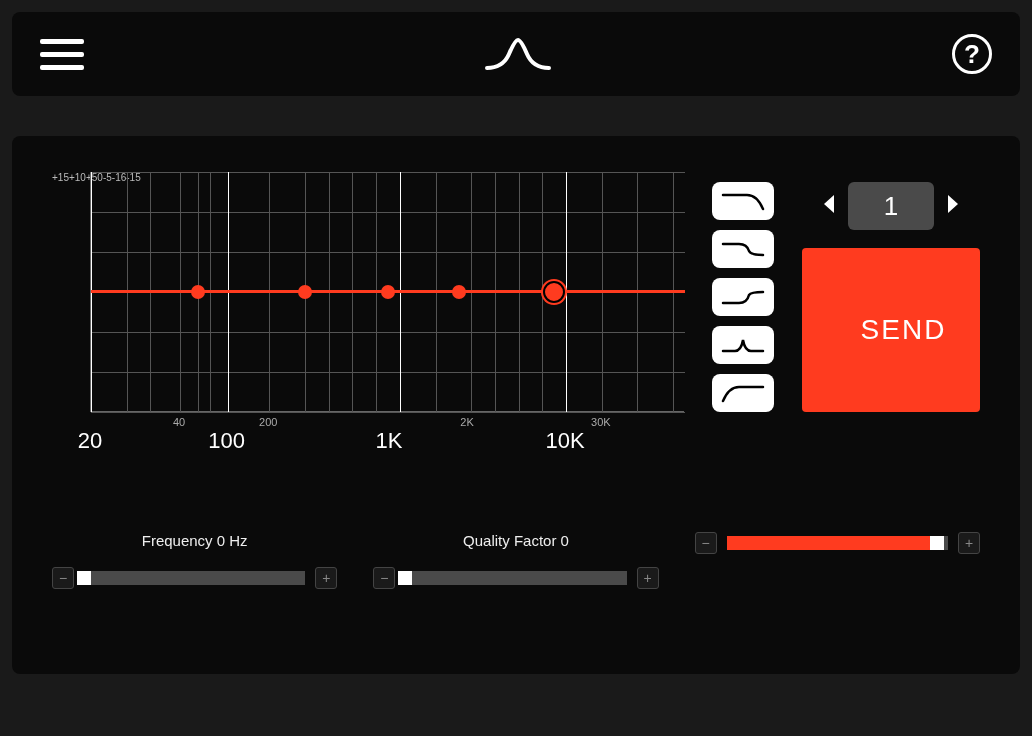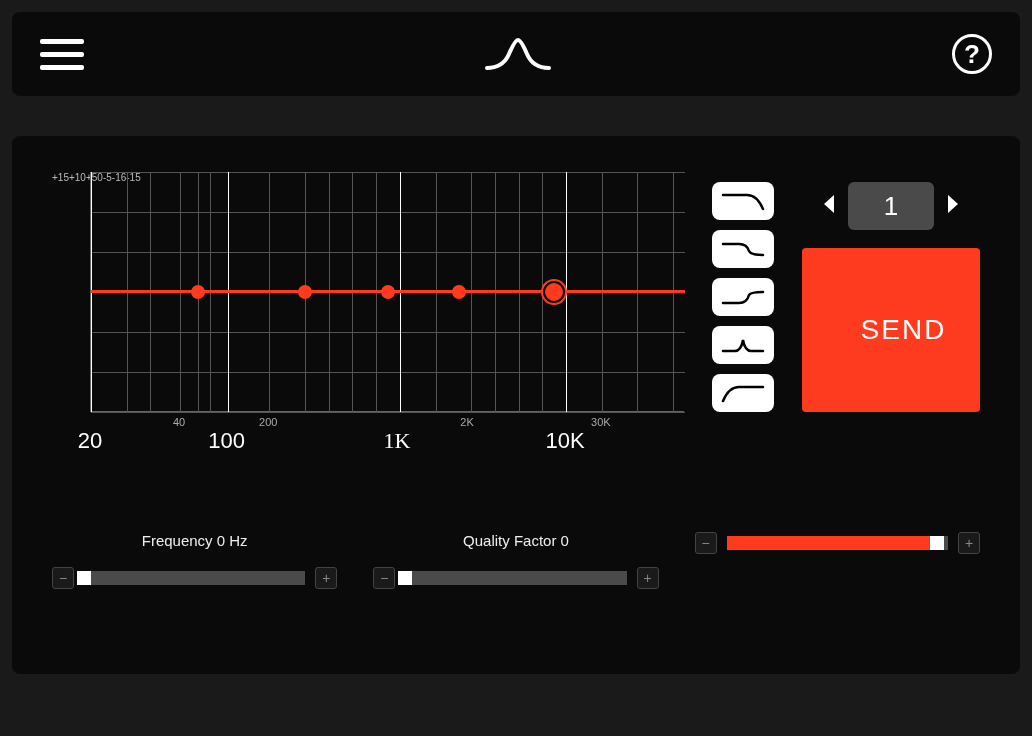--- a/index.html
+++ b/index.html
@@ -120,21 +120,21 @@
             <div class="zero-line"></div>
             <div class="node" style="left: 106.92px;"></div>
             <div class="node" style="left: 213.84px;"></div>
             <div class="node" style="left: 297px;"></div>
             <div class="node" style="left: 368.28px;"></div>
             <div class="node selected" style="left: 463.32px;"></div>
           </div>
         <div class="x-axis-labels" id="xaxis">
             <span class="xlabel major" style="left: 0px;">20</span>
             <span class="xlabel major" style="left: 136.62px;">100</span>
-            <span class="xlabel major" style="left: 307px; font-family: Liberation Serif, serif;">1K</span>
+            <span class="xlabel major" style="left: 299px;">1K</span>
             <span class="xlabel major" style="left: 475.2px;">10K</span>
             <span class="xlabel minor" style="left: 89.1px;">40</span>
             <span class="xlabel minor" style="left: 178.2px;">200</span>
             <span class="xlabel minor" style="left: 361px; margin-left: 16px;">2K</span>
             <span class="xlabel minor" style="left: 510.84px;">30K</span>
           </div>
       </div>
 
       <div class="filter-types">
         <div class="filter-btn">

